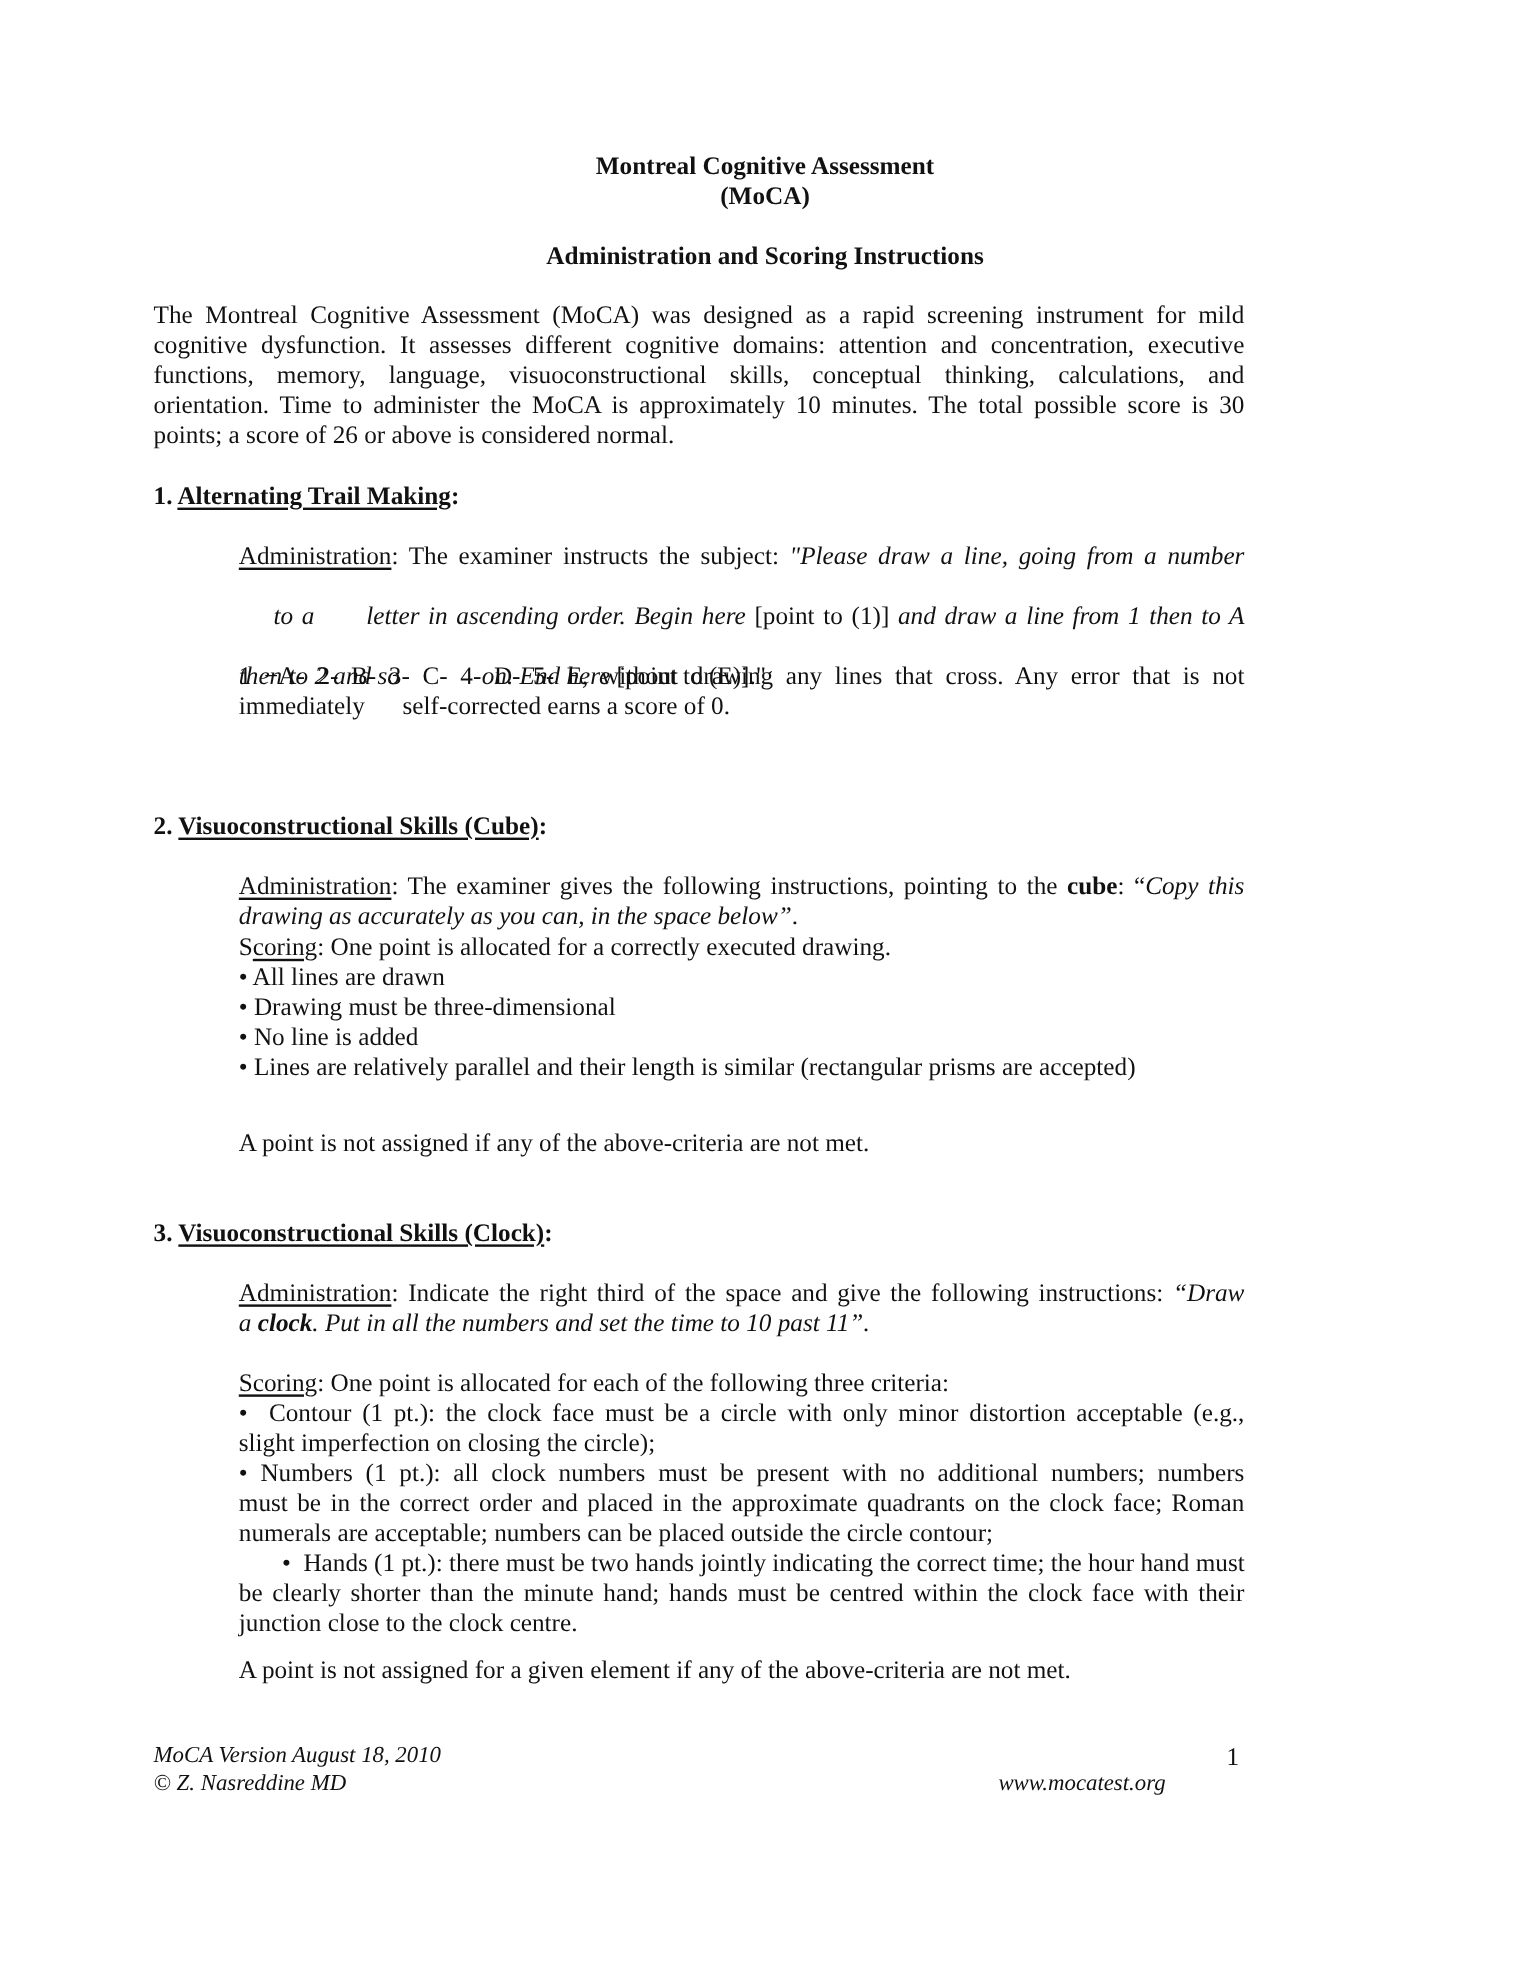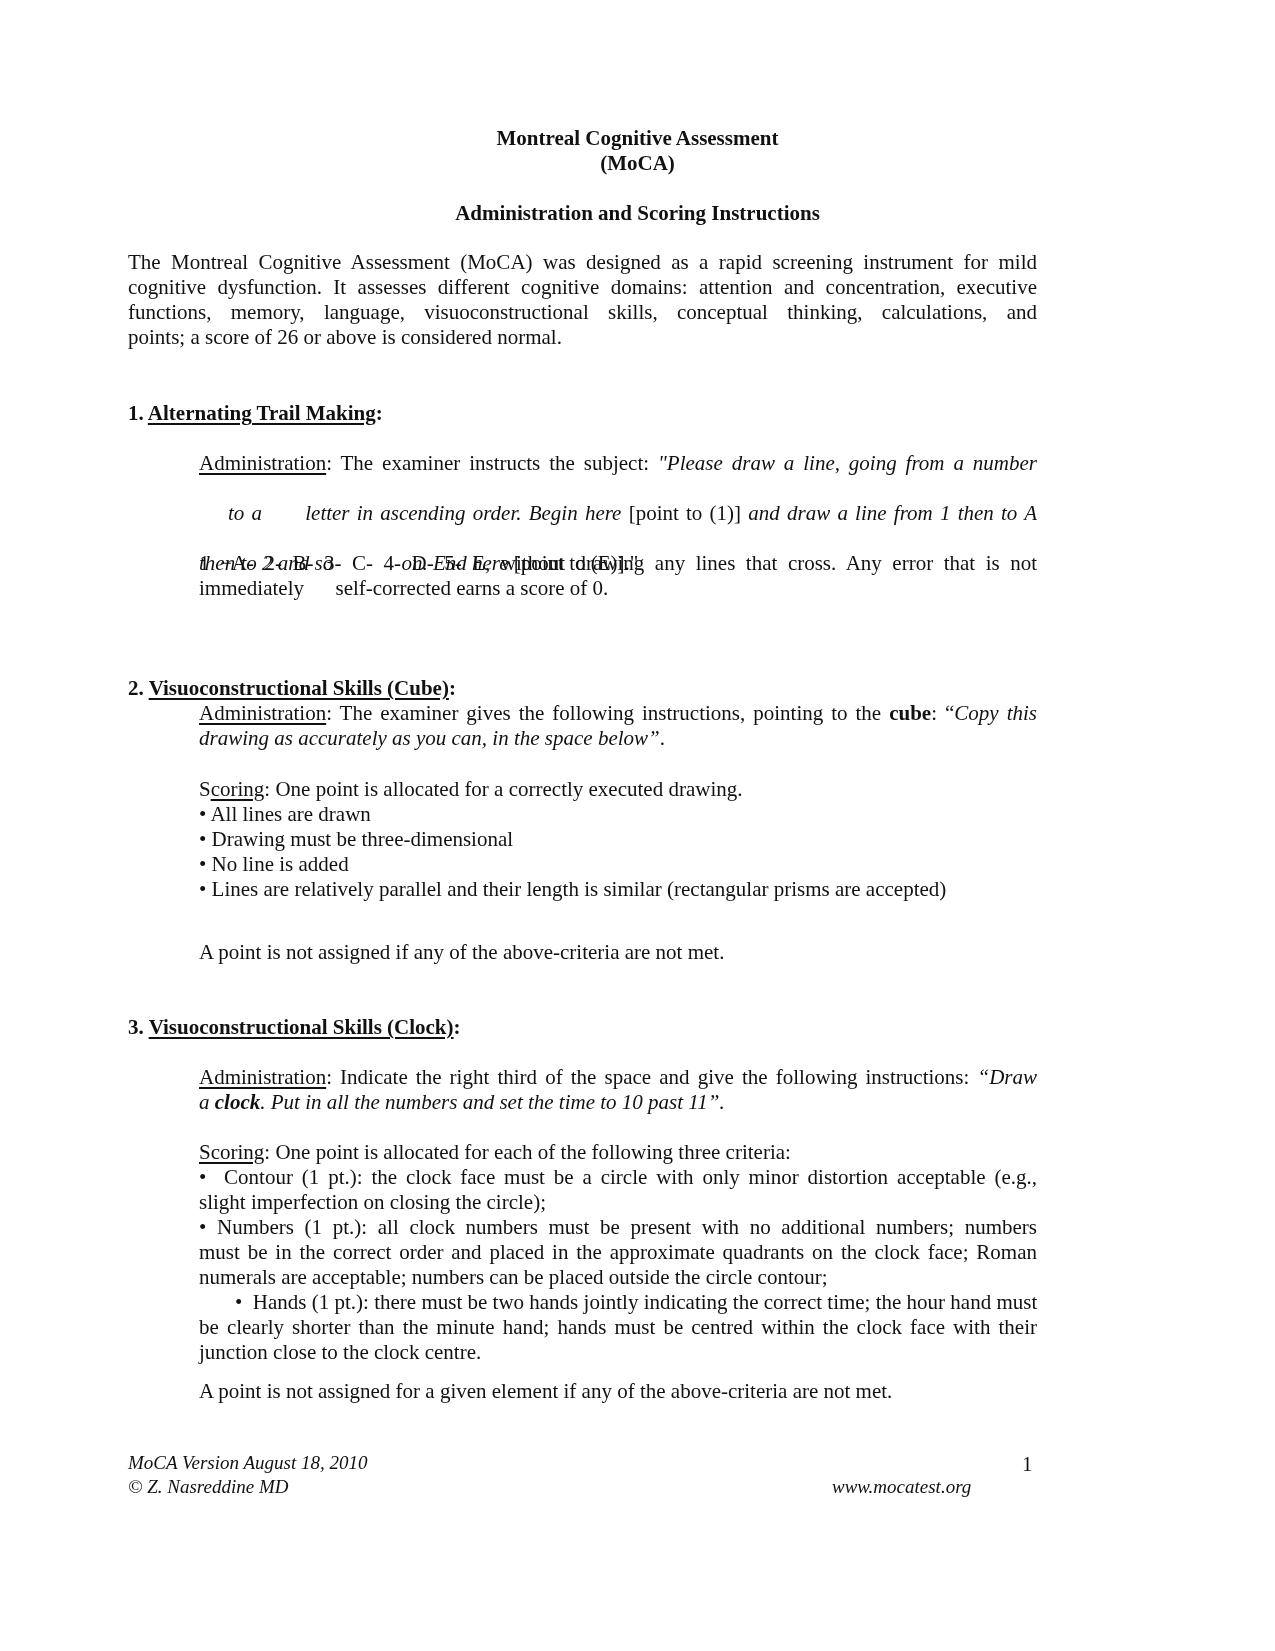--- a/index.html
+++ b/index.html
@@ -19,20 +19,21 @@
 <body>
 
 <div class="abs center" style="top:126px;">Montreal Cognitive Assessment</div>
 <div class="abs center" style="top:151px;">(MoCA)</div>
 <div class="abs center" style="top:201px;">Administration and Scoring Instructions</div>
 
 <div class="para" style="top:250px;">
   <span class="jline">The Montreal Cognitive Assessment (MoCA) was designed as a rapid screening instrument for mild</span>
   <span class="jline">cognitive dysfunction. It assesses different cognitive domains: attention and concentration, executive</span>
   <span class="jline">functions, memory, language, visuoconstructional skills, conceptual thinking, calculations, and</span>
+  <span class="jline">orientation. Time to administer the MoCA is approximately 10 minutes. The total possible score is 30</span>
   <span class="line">points; a score of 26 or above is considered normal.</span>
 </div>
 
 <div class="head" style="top:401px;">
   <span>1.</span>
   <u>Alternating Trail Making</u><span>:</span>
 </div>
 <div class="ind" style="top:451px;">
   <span class="jline">
     <u>Administration</u><span>: The examiner instructs the subject: </span><i>"Please draw a line, going from a number</i>
@@ -44,21 +45,21 @@
 </div>
 <div class="ind" style="top:551px;">
   <span class="jline">1 −A- 2- B- 3- C- 4- D- 5- E, without drawing any lines that cross. Any error that is not</span>
   <span class="line" style="white-space:pre;">immediately      self-corrected earns a score of 0.</span>
 </div>
 
 <div class="head" style="top:676px;">
   <span>2.</span>
   <u>Visuoconstructional Skills (Cube)</u><span>:</span>
 </div>
-<div class="ind" style="top:701px;">
+<div class="ind" style="top:726px;">
   <span class="jline">
     <u>Administration</u><span>: The examiner gives the following instructions, pointing to the </span><b>cube</b><span>: “</span><i>Copy this</i>
   </span>
   <span class="line"><i>drawing as accurately as you can, in the space below”</i><span>.</span></span>
 </div>
 <div class="ind" style="top:777px;">
   <span class="line"><span>S</span><u>coring</u><span>: One point is allocated for a correctly executed drawing.</span></span>
   <span class="line">• All lines are drawn</span>
   <span class="line">• Drawing must be three-dimensional</span>
   <span class="line">• No line is added</span>

